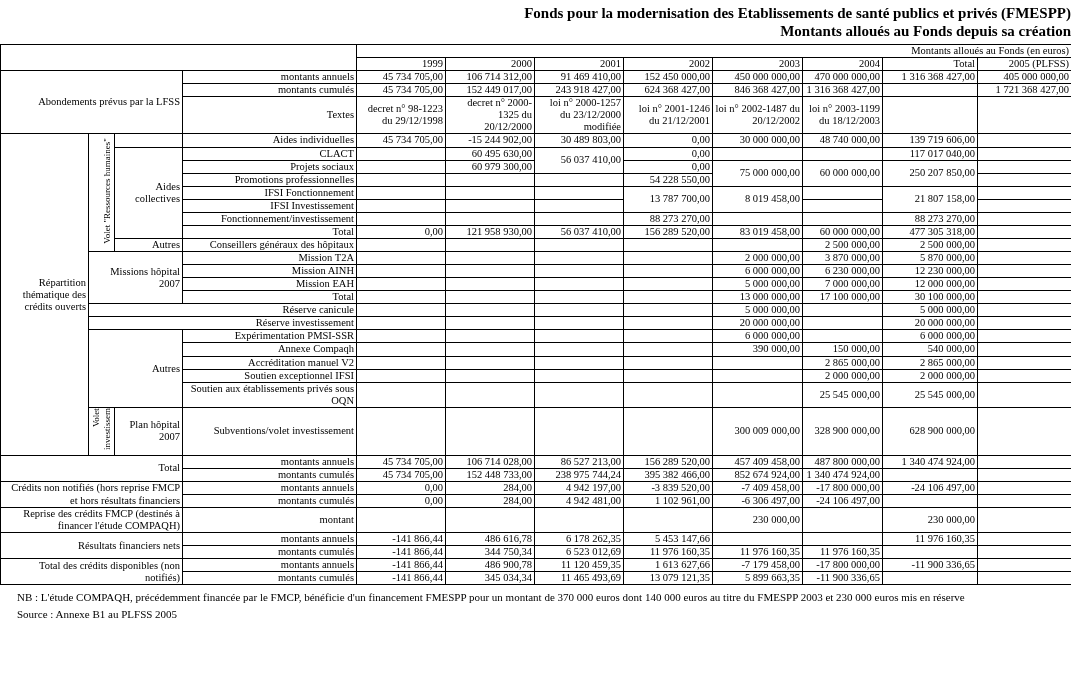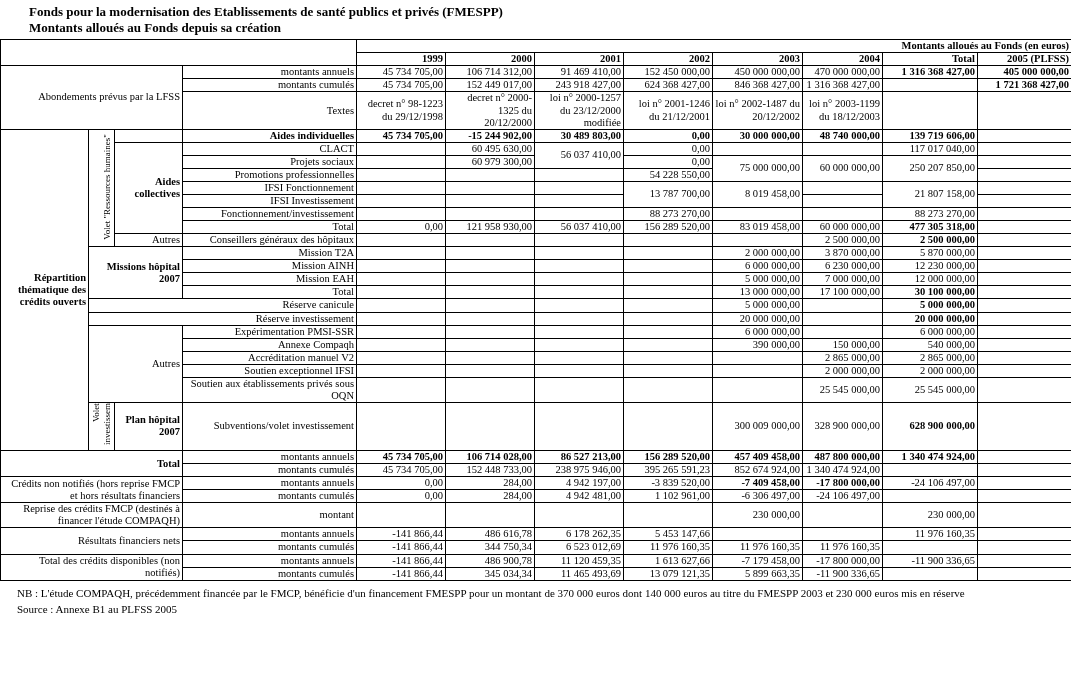--- a/index.html
+++ b/index.html
@@ -1,26 +1,26 @@
 <!DOCTYPE html>
 <html><head>
 <meta charset="utf-8">
 <style>
   html,body { margin:0; padding:0; background:#fff; color:#000; }
   body { width:1071px; height:689px; overflow:hidden; font-family:"Liberation Serif", serif; }
   .page { padding-top:4px; }
-  .title-block { text-align:left; font-weight:bold; font-size:13px; line-height:1.2;margin-left:29px; }
+  .title-block { text-align:right; font-weight:bold; font-size:15px; line-height:1.2; }
   table.fm { border-collapse:collapse; table-layout:fixed; width:1071px; margin-top:4px; font-size:10.5px; }
   table.fm td {
     border:1px solid #000; padding:0 2px; text-align:right; vertical-align:middle;
     line-height:1.15; overflow:hidden; word-wrap:break-word;
   }
   td.lbl { text-align:left; }
   td.ctr { text-align:center; }
-  td.b   { font-weight:bold; }
+  td.b   { font-weight:normal; }
   td.nb  { border:none; }
   td.vert { text-align:center; padding:0; }
   td.vert span {
     display:inline-block; writing-mode:vertical-rl; transform:rotate(180deg);
     white-space:nowrap; font-size:9px;
   }
   td.vsm span { white-space:normal; height:44px; line-height:11px; }
   .notes { font-size:11px; margin-top:5px; padding-left:17px; line-height:1.3; }
   .notes .src { margin-top:2px; }
 </style>
@@ -340,22 +340,22 @@
           <td class="b">156 289 520,00</td>
           <td class="b">457 409 458,00</td>
           <td class="b">487 800 000,00</td>
           <td class="b">1 340 474 924,00</td>
           <td></td>
         </tr>
         <tr>
           <td class="lbl">montants cumulés</td>
           <td>45 734 705,00</td>
           <td>152 448 733,00</td>
-          <td>238 975 946,00</td>
-          <td>395 265 591,23</td>
+          <td>238 975 744,24</td>
+          <td>395 382 466,00</td>
           <td>852 674 924,00</td>
           <td>1 340 474 924,00</td>
           <td></td>
           <td></td>
         </tr>
         <tr>
           <td colspan="3" rowspan="2" class="lbl">Crédits non notifiés (hors reprise FMCP et hors résultats financiers</td>
           <td class="lbl">montants annuels</td>
           <td>0,00</td>
           <td>284,00</td>

